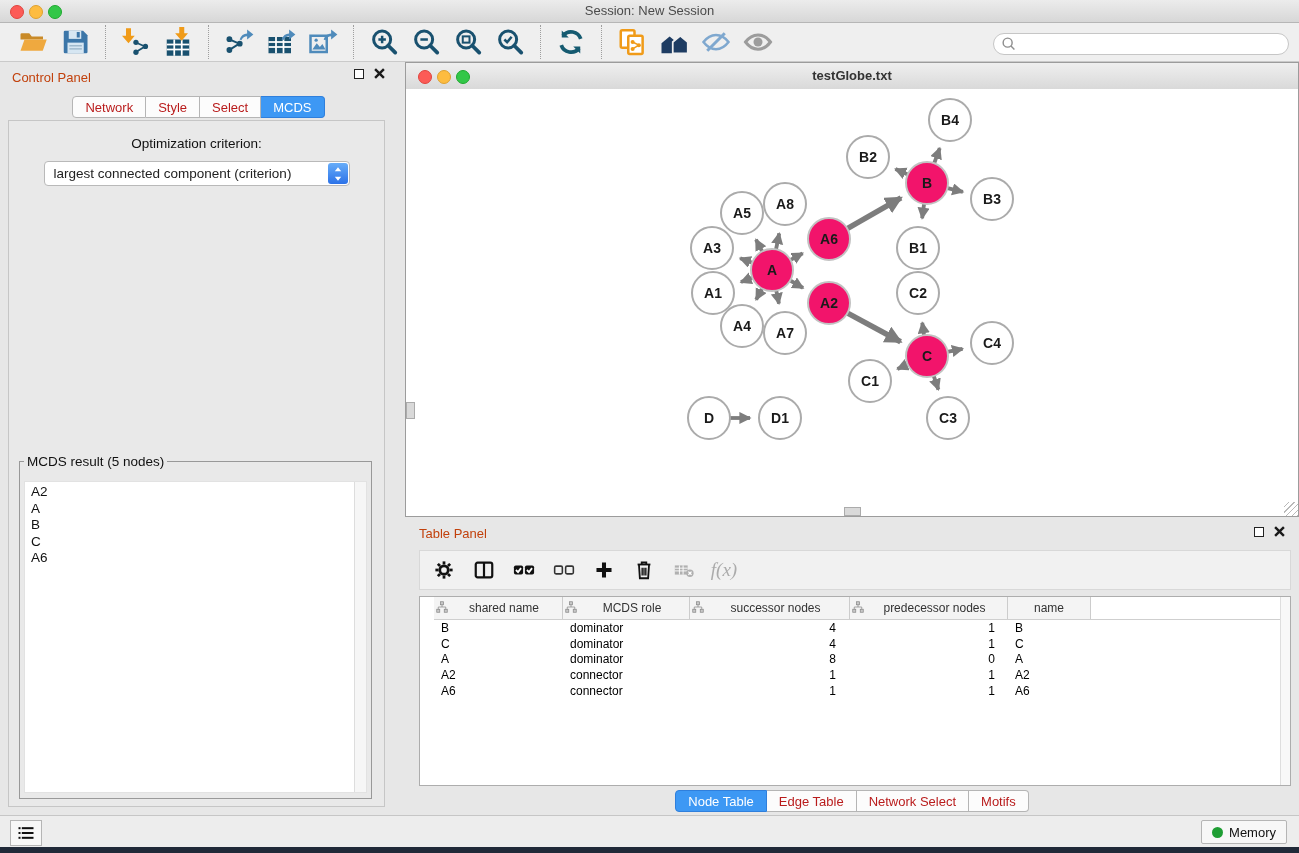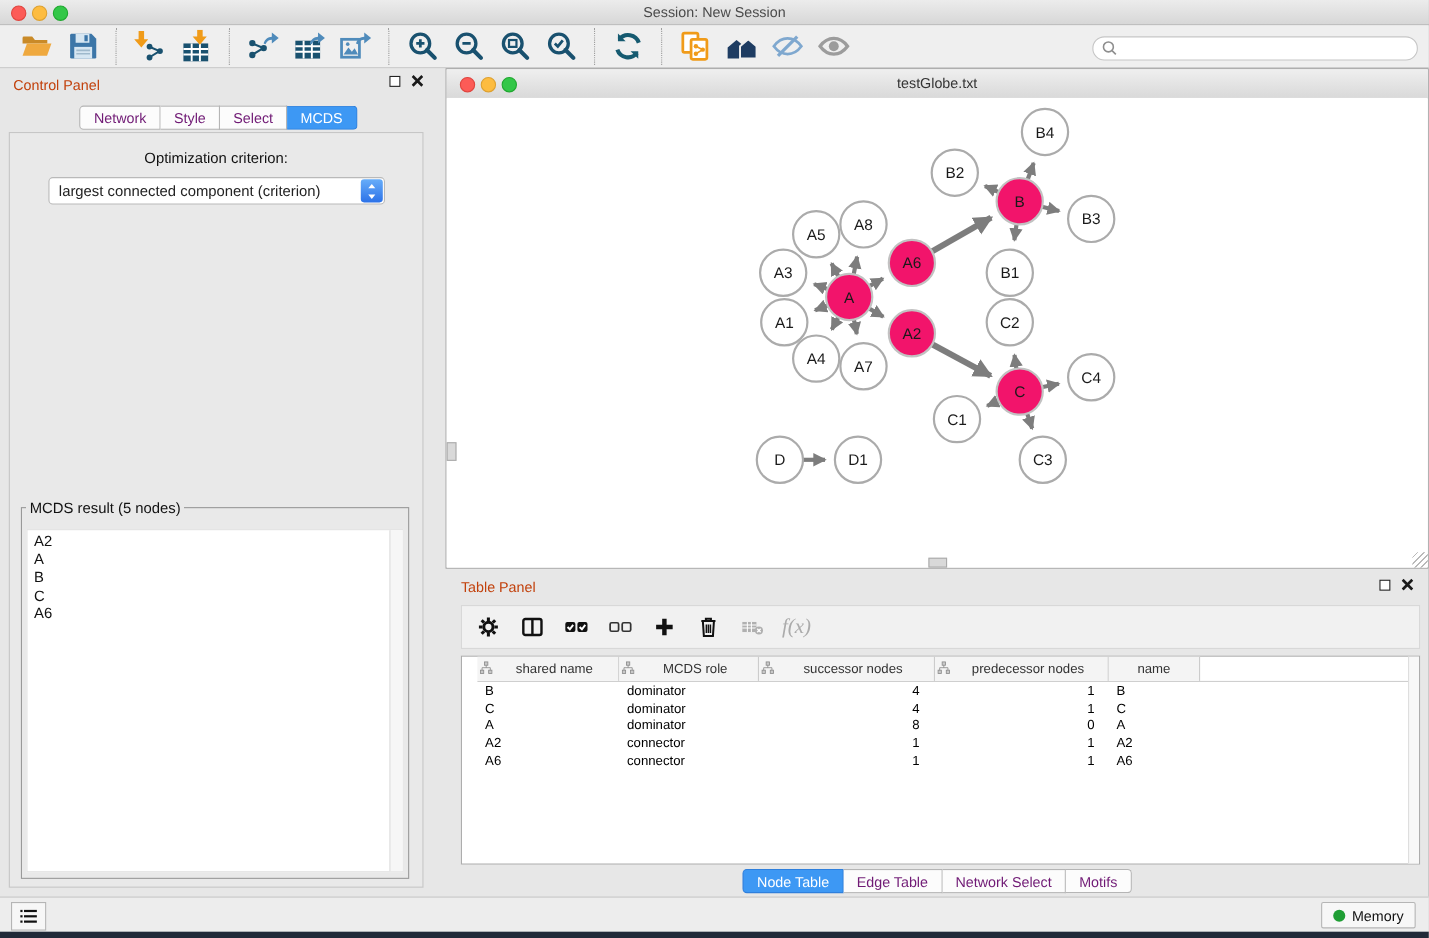--- a/index.html
+++ b/index.html
@@ -25,21 +25,21 @@
   .search-wrap input{border:none;outline:none;flex:1;height:18px;font-size:12px;background:transparent;}
   
   .panel-title{font-size:13px;color:#c2410c;}
   .win-btns{position:absolute;top:6px;display:flex;gap:10px;align-items:center;}
   
   #control-panel{position:absolute;left:0;top:62px;width:397px;height:750px;}
   #control-panel .panel-title{position:absolute;left:12px;top:8px;}
   .tabs-row{display:flex;}
   #cp-tabs{position:absolute;left:0;right:0;top:34px;justify-content:center;}
   .tab{height:20px;padding:0 12px;display:flex;align-items:center;background:#FCFCFC;
-    border:1px solid #B5B5B5;border-left:none;font-size:13px;color:#701a75;cursor:pointer;}
+    border:1px solid #B5B5B5;border-left:none;font-size:13px;color:#b91c1c;cursor:pointer;}
   .tab:first-child{border-left:1px solid #B5B5B5;border-radius:4px 0 0 4px;}
   .tab:last-child{border-radius:0 4px 4px 0;}
   .tab.active{background:#3D98F4;border-color:#2F7FDC;color:#fff;}
   #cp-box{position:absolute;left:8px;top:58px;width:377px;height:687px;background:#E9E9E9;
     border:1px solid #C6C6C6;box-sizing:border-box;}
   .opt-label{text-align:center;margin-top:15px;font-size:13.5px;color:#111;}
   .select{position:relative;width:306px;height:25px;margin:10px auto 0;background:#fff;
     border:1px solid #B9B9B9;border-radius:4px;display:flex;align-items:center;
     font-size:13.5px;padding-left:9px;box-sizing:border-box;cursor:pointer;}
   .stepper{position:absolute;right:1px;top:1px;width:20px;height:21px;border-radius:3px;
@@ -48,21 +48,21 @@
   .btn{height:25px;padding:0 14px;background:#FEFEFE;border:1px solid #B9B9B9;border-radius:4px;
     font-size:13.5px;color:#111;cursor:pointer;}
   #result-fieldset{position:absolute;left:10px;top:333px;width:353px;height:345px;
     border:1px solid #999;margin:0;padding:0;box-sizing:border-box;background:#E9E9E9;}
   #result-fieldset legend{font-size:13.5px;color:#111;margin-left:4px;padding:0 3px;}
   .listbox{position:absolute;left:4px;right:4px;top:12px;bottom:5px;background:#fff;border:1px solid #E2E2E2;}
   .list-scroll{position:absolute;right:0;top:0;bottom:0;width:11px;background:#F6F6F6;border-left:1px solid #DDD;}
   .list-item{font-size:13.5px;line-height:16.5px;padding-left:6px;color:#111;}
   
   #network-window{position:absolute;left:405px;top:62px;width:894px;height:455px;
-    background:#fff;border:1px solid #9C9C9C;box-sizing:border-box;}
+    background:#fff;border:1px solid #9C9C9C;box-sizing:border-box;font-weight:bold;}
   #nw-titlebar{position:absolute;left:0;top:0;right:0;height:26px;
     background:linear-gradient(#EFEFEF,#D9D9D9);border-bottom:1px solid #B3B3B3;}
   #nw-titlebar .tl{top:7px;}
   #nw-titlebar .tl.red{left:12px;} #nw-titlebar .tl.yel{left:31px;} #nw-titlebar .tl.grn{left:50px;}
   #nw-titlebar .title{position:absolute;left:0;right:0;top:5px;text-align:center;font-size:13px;color:#333;}
   #nw-canvas{position:absolute;left:0;top:26px;width:892px;height:427px;background:#fff;}
   .scroll-stub-v{position:absolute;left:0;top:339px;width:7px;height:15px;background:#D9D9D9;border:1px solid #ABABAB;}
   .scroll-stub-h{position:absolute;left:438px;bottom:0;width:15px;height:7px;background:#D9D9D9;border:1px solid #ABABAB;}
   .resize-grip{position:absolute;right:0;bottom:0;width:14px;height:14px;
     background:repeating-linear-gradient(135deg,transparent,transparent 3px,#B9B9B9 3px,#B9B9B9 4px);}

